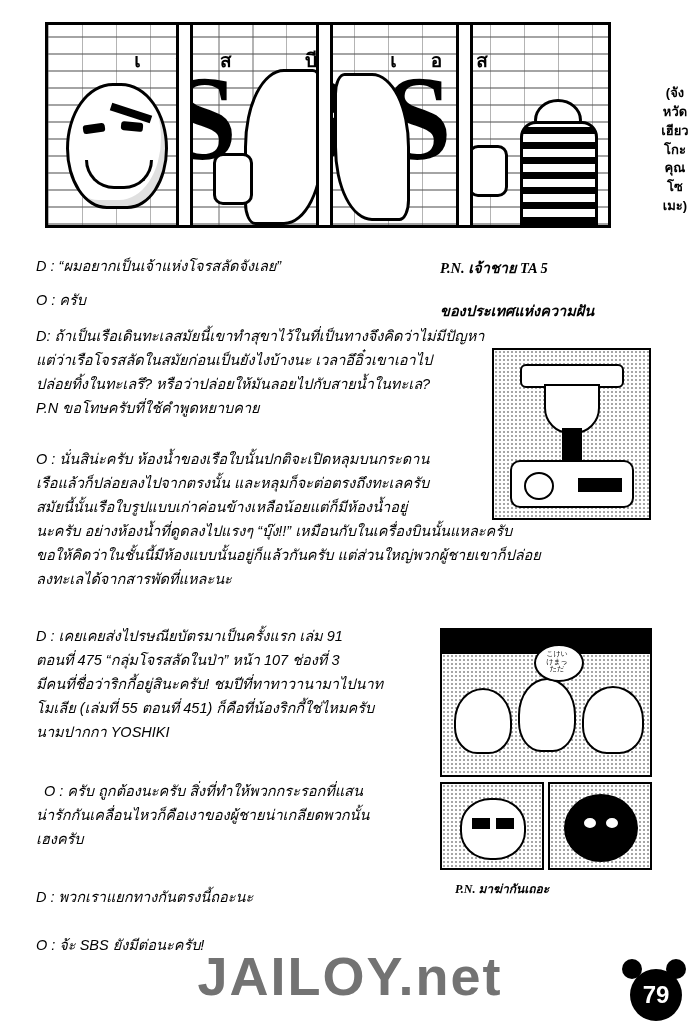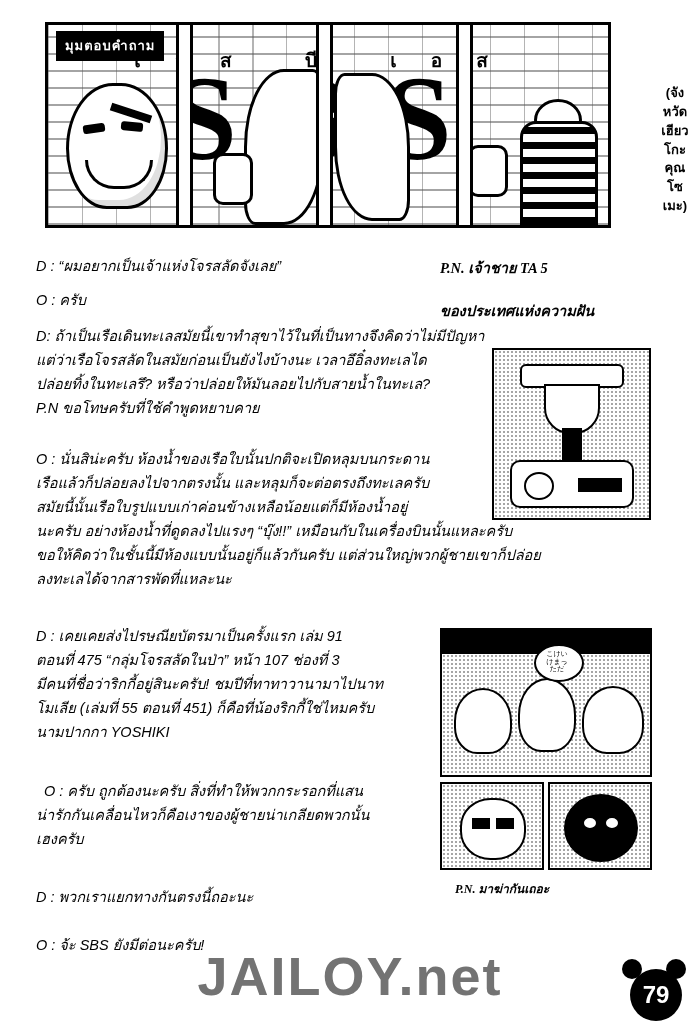--- a/index.html
+++ b/index.html
@@ -262,21 +262,20 @@
   }
   .panda-ear.l { right: 58px; }
   .panda-ear.r { right: 14px; }
 </style>
 </head>
 <body>
 
 <div class="banner">
   <div class="brickwall"></div>
 
-  <div class="banner-tag">มุมตอบคำถาม</div>
 
   <div class="sbs-small">เอส บี เอส</div>
   <div class="sbs-letters">SBS</div>
 
   <div class="snake snake-a"></div>
   <div class="snake snake-b"></div>
 
   <div class="face face-left">
     <div class="mouth-left"></div>
   </div>
@@ -295,21 +294,21 @@
 
 <div class="side-caption">(จังหวัดเฮียวโกะคุณโซเมะ)</div>
 
 <div class="txt italic" style="left:36px; top:255px; width:400px;">D : “ผมอยากเป็นเจ้าแห่งโจรสลัดจังเลย”</div>
 <div class="txt italic" style="left:36px; top:289px; width:400px;">O : ครับ</div>
 
 <div class="txt bold italic serif" style="left:440px; top:257px; width:250px;">P.N. เจ้าชาย TA 5</div>
 <div class="txt bold italic serif" style="left:440px; top:280px; width:250px;margin-top:20px;">ของประเทศแห่งความฝัน</div>
 
 <div class="txt italic" style="left:36px; top:325px; width:450px;">D: ถ้าเป็นเรือเดินทะเลสมัยนี้เขาทำสุขาไว้ในที่เป็นทางจึงคิดว่าไม่มีปัญหา</div>
-<div class="txt italic" style="left:36px; top:349px; width:450px;">แต่ว่าเรือโจรสลัดในสมัยก่อนเป็นยังไงบ้างนะ เวลาอึอิ๋ลงทะเลได</div>
+<div class="txt italic" style="left:36px; top:349px; width:450px;">แต่ว่าเรือโจรสลัดในสมัยก่อนเป็นยังไงบ้างนะ เวลาอึอิ๋วเขาเอาไป</div>
 <div class="txt italic" style="left:36px; top:373px; width:450px;">ปล่อยทิ้งในทะเลรึ? หรือว่าปล่อยให้มันลอยไปกับสายน้ำในทะเล?</div>
 <div class="txt italic" style="left:36px; top:397px; width:450px;">P.N ขอโทษครับที่ใช้คำพูดหยาบคาย</div>
 
 <div class="txt italic" style="left:36px; top:448px; width:430px;">O : นั่นสิน่ะครับ ห้องน้ำของเรือใบนั้นปกติจะเปิดหลุมบนกระดาน</div>
 <div class="txt italic" style="left:36px; top:472px; width:430px;">เรือแล้วก็ปล่อยลงไปจากตรงนั้น และหลุมก็จะต่อตรงถึงทะเลครับ</div>
 <div class="txt italic" style="left:36px; top:496px; width:430px;">สมัยนี้นั้นเรือใบรูปแบบเก่าค่อนข้างเหลือน้อยแต่ก็มีห้องน้ำอยู่</div>
 <div class="txt italic" style="left:36px; top:520px; width:620px;">นะครับ อย่างห้องน้ำที่ดูดลงไปแรงๆ “บุ๊ง!!” เหมือนกับในเครื่องบินนั้นแหละครับ</div>
 <div class="txt italic" style="left:36px; top:544px; width:620px;">ขอให้คิดว่าในชั้นนี้มีห้องแบบนั้นอยู่ก็แล้วกันครับ แต่ส่วนใหญ่พวกผู้ชายเขาก็ปล่อย</div>
 <div class="txt italic" style="left:36px; top:568px; width:620px;">ลงทะเลได้จากสารพัดที่แหละนะ</div>
 

